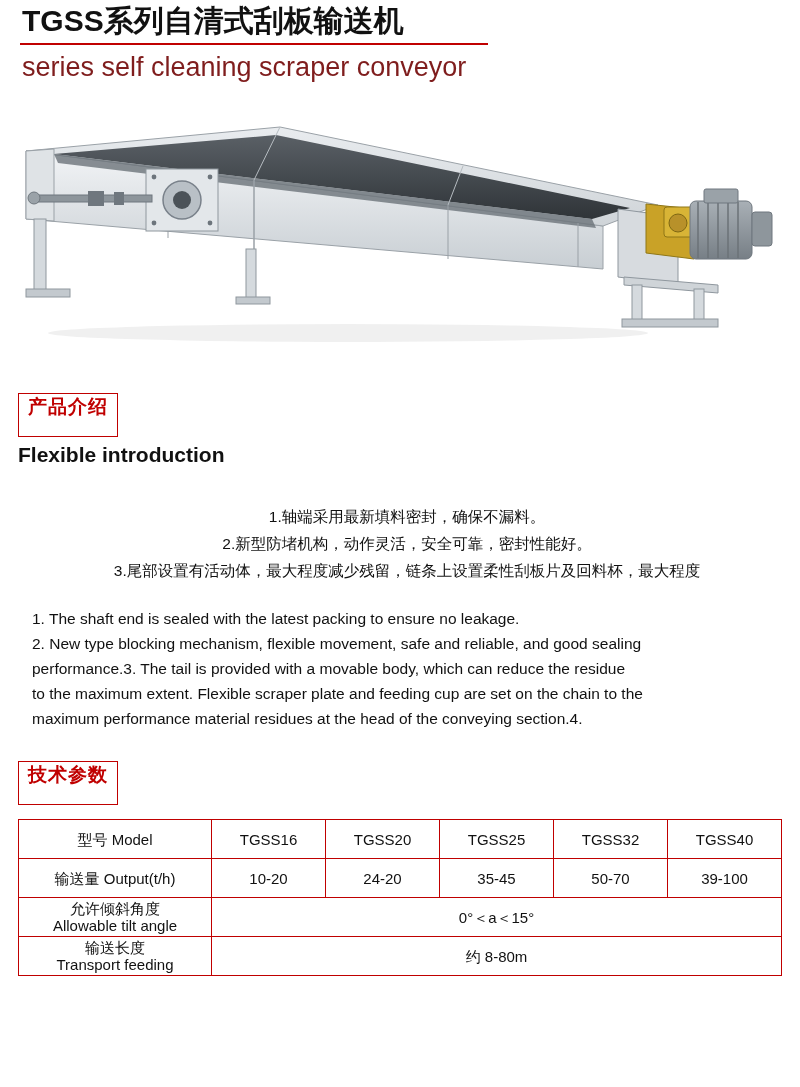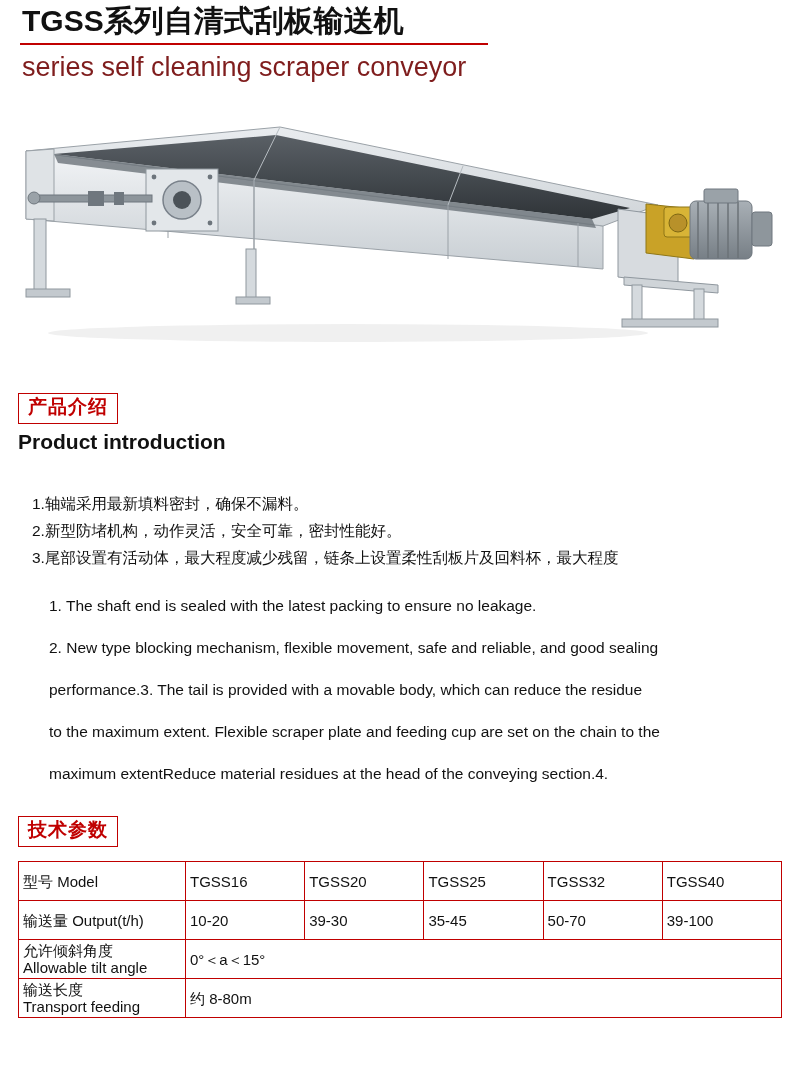--- a/index.html
+++ b/index.html
@@ -63,73 +63,74 @@
   
   .section {
     margin-top: 34px;
   }
   .sec-badge {
     display: inline-block;
     border: 1px solid #c00000;
     color: #c00000;
     font-size: 19px;
     font-weight: 700;
-    padding: 2px 9px 5px 9px;
+    padding: 2px 9px 18px 9px;
     line-height: 22px;
     letter-spacing: 1px;
   }
   .sec-en {
     font-size: 21px;
     font-weight: 700;
     color: #111;
     margin-top: 6px;
     letter-spacing: 0px;
   }
 
   
   .cn-list {
     margin: 36px 0 0 0;
     padding-left: 14px;
     font-size: 15.5px;
     line-height: 27px;
     color: #111;
+    text-align: center;
   }
   .cn-list div {
     white-space: pre-wrap;
   }
   .cn-indent {
     padding-left: 16px;
   }
   .en-para {
     margin: 22px 0 0 0;
     padding-left: 14px;
     font-size: 15.5px;
     line-height: 25px;
     color: #111;
   }
-  .en-para div { margin: 17px; }
+  .en-para div { margin: 0; }
 
   
   .tech-section {
     margin-top: 30px;
   }
   table.params {
     width: 764px;
     margin-top: 14px;
     border-collapse: collapse;
     table-layout: fixed;
   }
   table.params td {
     border: 1px solid #c00000;
-    text-align: left;
+    text-align: center;
     vertical-align: middle;
     font-size: 15px;
     color: #111;
     height: 34px;
-    padding: 2px 4px;
+    padding: 2px 17px;
   }
   td.rowhead {
     color: #c00000;
     width: 158px;
     font-size: 14.5px;
     line-height: 17px;
   }
   td.two-line {
     line-height: 17px;
     height: 44px;
@@ -227,54 +228,54 @@
       <rect x="8" y="180" width="44" height="8" fill="#c3c9ce" stroke="#8f979e" stroke-width="1"></rect>
       <rect x="228" y="140" width="10" height="50" fill="#d5dade" stroke="#8f979e" stroke-width="1"></rect>
       <rect x="218" y="188" width="34" height="7" fill="#c3c9ce" stroke="#8f979e" stroke-width="1"></rect>
 
       <ellipse cx="330" cy="224" rx="300" ry="9" fill="#000" opacity="0.06"></ellipse>
     </svg>
   </div>
 
   <div class="section">
     <div class="sec-badge">产品介绍</div>
-    <div class="sec-en">Product introduction</div>
+    <div class="sec-en">Flexible introduction</div>
 
     <div class="cn-list">
       <div>1.轴端采用最新填料密封，确保不漏料。</div>
       <div>2.新型防堵机构，动作灵活，安全可靠，密封性能好。</div>
       <div>3.尾部设置有活动体，最大程度减少残留，链条上设置柔性刮板片及回料杯，最大程度</div>
     </div>
 
     <div class="en-para">
       <div>1. The shaft end is sealed with the latest packing to ensure no leakage.</div>
       <div>2. New type blocking mechanism, flexible movement, safe and reliable, and good sealing</div>
       <div>performance.3. The tail is provided with a movable body, which can reduce the residue</div>
       <div>to the maximum extent. Flexible scraper plate and feeding cup are set on the chain to the</div>
-      <div>maximum extentReduce material residues at the head of the conveying section.4.</div>
+      <div>maximum performance material residues at the head of the conveying section.4.</div>
     </div>
   </div>
 
   <div class="tech-section">
     <div class="sec-badge">技术参数</div>
 
     <table class="params">
       <tbody>
         <tr>
           <td class="rowhead">型号 Model</td>
           <td>TGSS16</td>
           <td>TGSS20</td>
           <td>TGSS25</td>
           <td>TGSS32</td>
           <td>TGSS40</td>
         </tr>
         <tr>
           <td class="rowhead">输送量 Output(t/h)</td>
           <td>10-20</td>
-          <td>39-30</td>
+          <td>24-20</td>
           <td>35-45</td>
           <td>50-70</td>
           <td>39-100</td>
         </tr>
         <tr>
           <td class="rowhead two-line">
             <div>允许倾斜角度</div>
             <div>Allowable tilt angle</div>
           </td>
           <td class="two-line" colspan="5">0°＜a＜15°</td>

